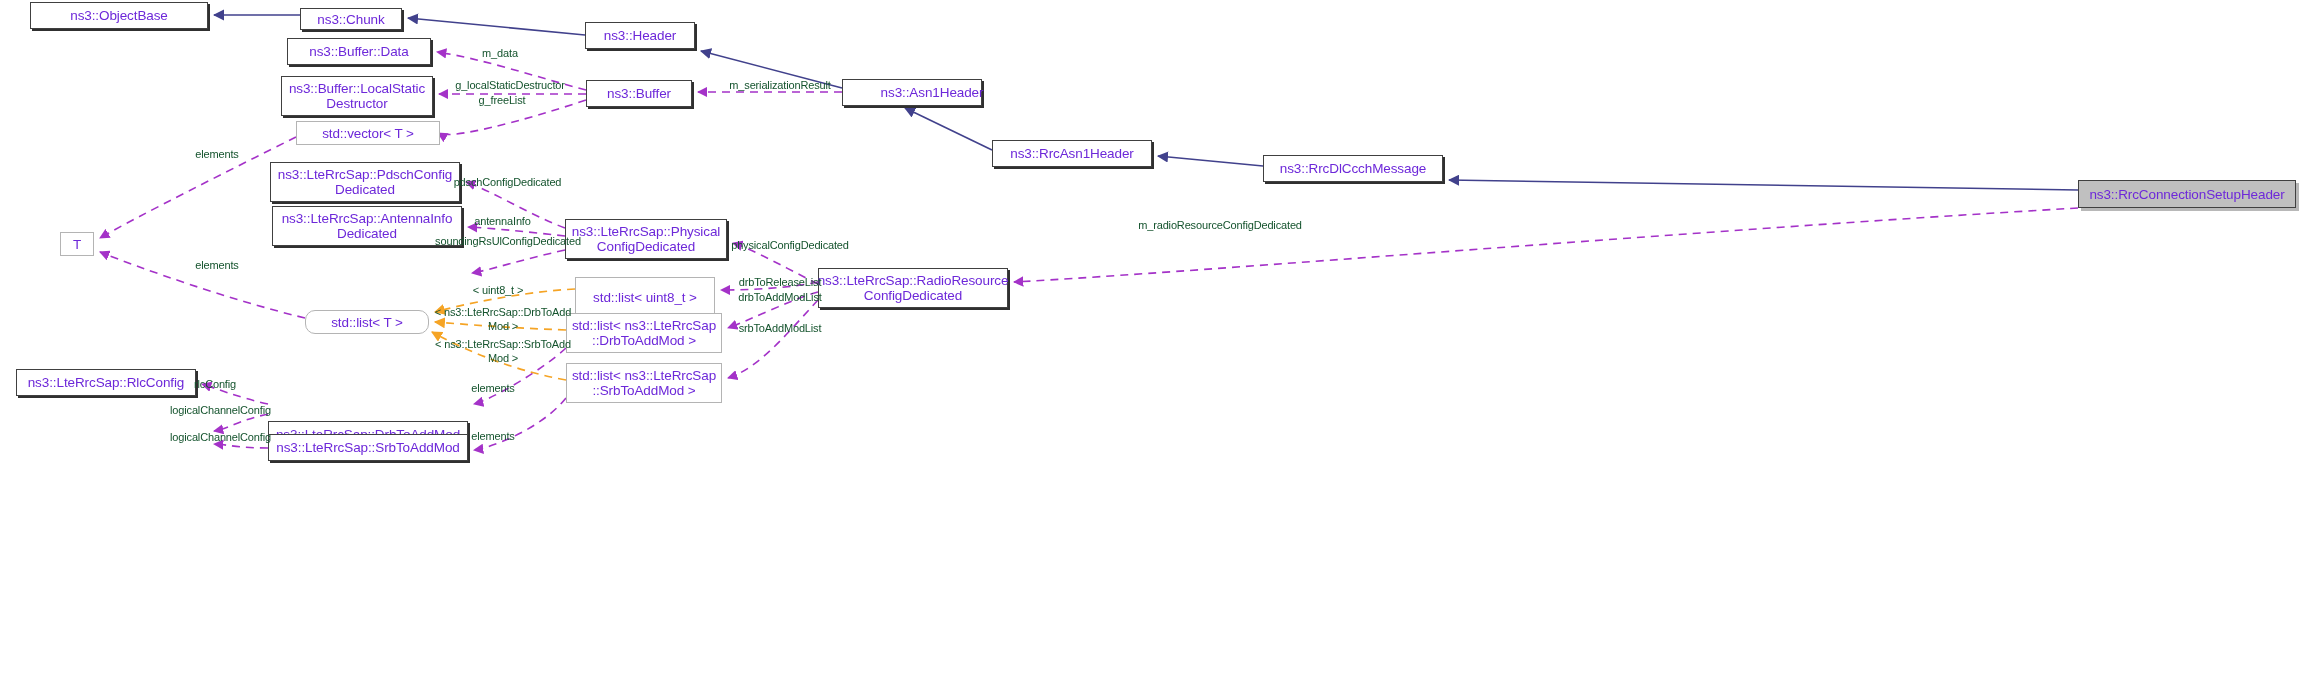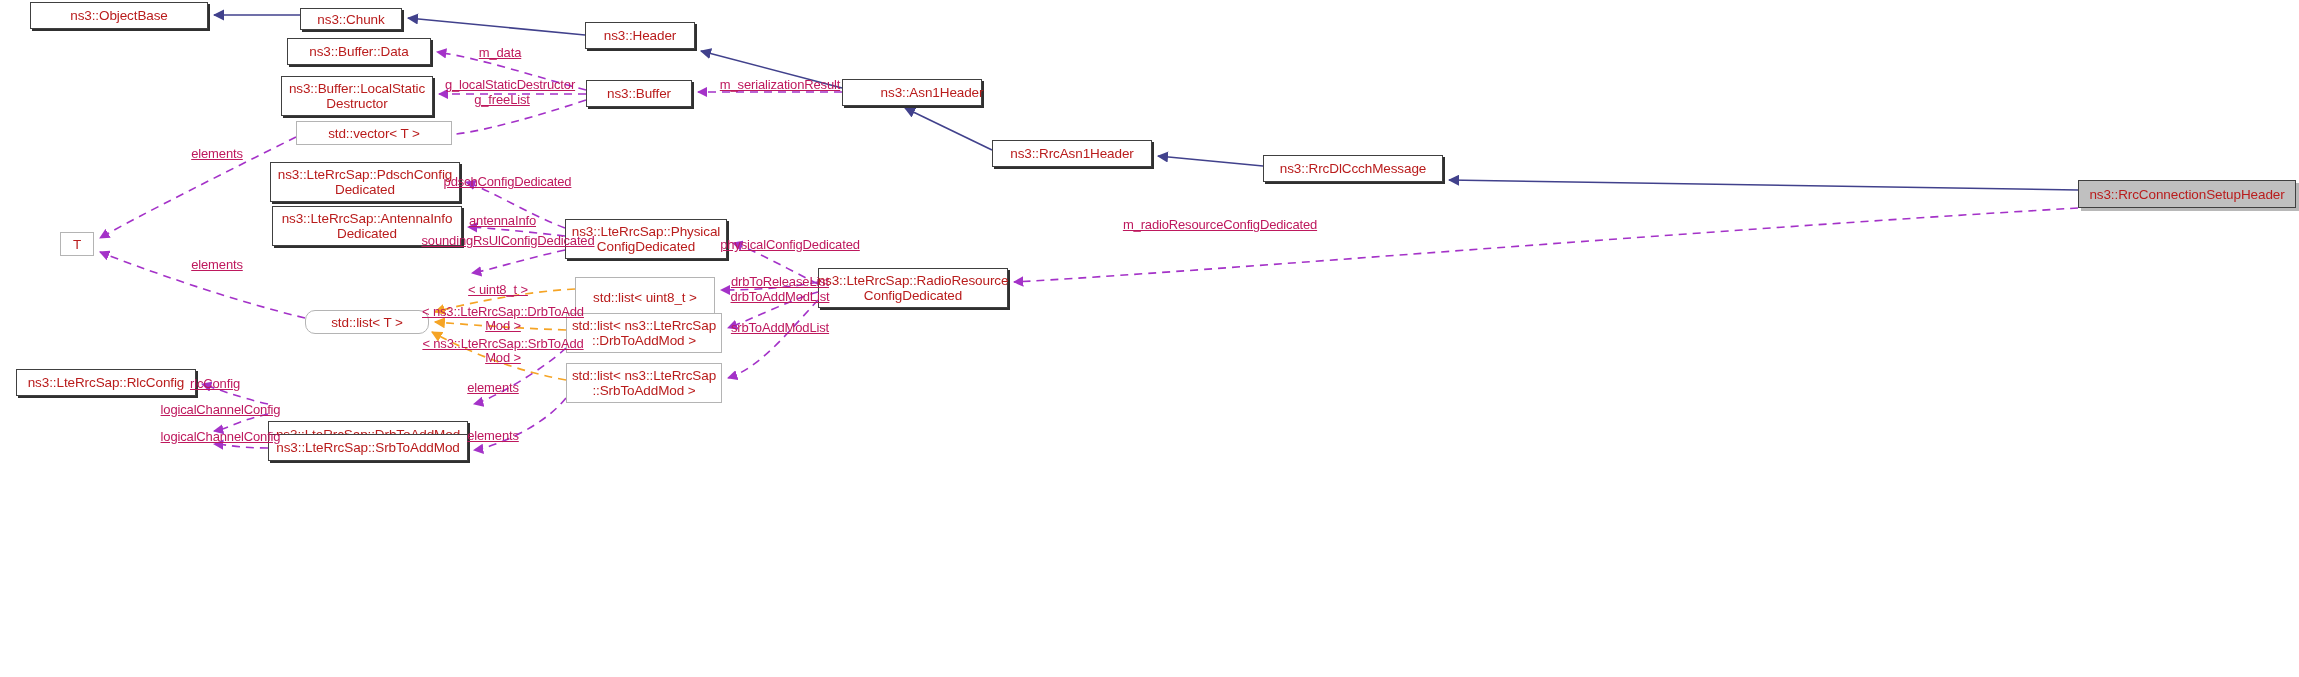--- a/index.html
+++ b/index.html
@@ -26,49 +26,48 @@
   }
   .node {
     position: absolute;
     box-sizing: border-box;
     display: flex;
     align-items: center;
     justify-content: center;
     text-align: center;
     background: #ffffff;
     border: 1px solid #404040;
-    color: #b91c1c;
+    color: #6d28d9;
     font-size: 13.5px;
     line-height: 15px;
     letter-spacing: -0.1px;
     white-space: pre-line;
     z-index: 5;
   }
   .node.template {
     border: 1px solid #b4b4b4;
   }
   .node.highlight {
     background: #c0c0c0;
     border: 1px solid #404040;
     box-shadow: 3px 3px 0 0 rgba(0,0,0,0.28);
   }
   .node.solidshadow {
     box-shadow: 2px 2px 0 0 #303030;
   }
   .edge-label {
     position: absolute;
-    color: #be185d;
-    font-size: 13px;
+    color: #14532d;
+    font-size: 11px;
     line-height: 14px;
     text-align: center;
     white-space: pre-line;
     background: transparent;
     z-index: 6;
     letter-spacing: -0.15px;
-    text-decoration: underline;
   }
 </style>
 </head>
 <body>
 
 <div id="diagram">
 
   <svg id="edge-layer" viewBox="0 0 2299 677" width="2299" height="677" xmlns="http://www.w3.org/2000/svg">
     <defs>
       <marker id="arrow-inherit" viewBox="0 0 10 10" refX="9" refY="5" markerWidth="7" markerHeight="7" orient="auto-start-reverse">
@@ -125,21 +124,21 @@
   <div class="node solidshadow" style="left:585px;top:22px;width:110px;height:27px;">ns3::Header</div>
   <div class="node solidshadow" style="left:287px;top:38px;width:144px;height:27px;">ns3::Buffer::Data</div>
   <div class="node solidshadow" style="left:281px;top:76px;width:152px;height:40px;">ns3::Buffer::LocalStatic
 Destructor</div>
   <div class="node solidshadow" style="left:586px;top:80px;width:106px;height:27px;">ns3::Buffer</div>
   <div class="node solidshadow" style="left:842px;top:79px;width:140px;height:27px;padding-left:40px;">ns3::Asn1Header</div>
   <div class="node solidshadow" style="left:992px;top:140px;width:160px;height:27px;">ns3::RrcAsn1Header</div>
   <div class="node solidshadow" style="left:1263px;top:155px;width:180px;height:27px;">ns3::RrcDlCcchMessage</div>
   <div class="node highlight" style="left:2078px;top:180px;width:218px;height:28px;">ns3::RrcConnectionSetupHeader</div>
 
-  <div class="node template" style="left:296px;top:121px;width:156px;height:24px;">std::vector&lt; T &gt;</div>
+  <div class="node template" style="left:296px;top:121px;width:144px;height:24px;">std::vector&lt; T &gt;</div>
   <div class="node template" style="left:60px;top:232px;width:34px;height:24px;">T</div>
 
   <div class="node solidshadow" style="left:270px;top:162px;width:190px;height:40px;">ns3::LteRrcSap::PdschConfig
 Dedicated</div>
   <div class="node solidshadow" style="left:272px;top:206px;width:190px;height:40px;">ns3::LteRrcSap::AntennaInfo
 Dedicated</div>
   <div class="node solidshadow" style="left:565px;top:219px;width:162px;height:40px;">ns3::LteRrcSap::Physical
 ConfigDedicated</div>
 
   <div class="node template" style="left:305px;top:310px;width:124px;height:24px;border-radius:10px;">std::list&lt; T &gt;</div>

